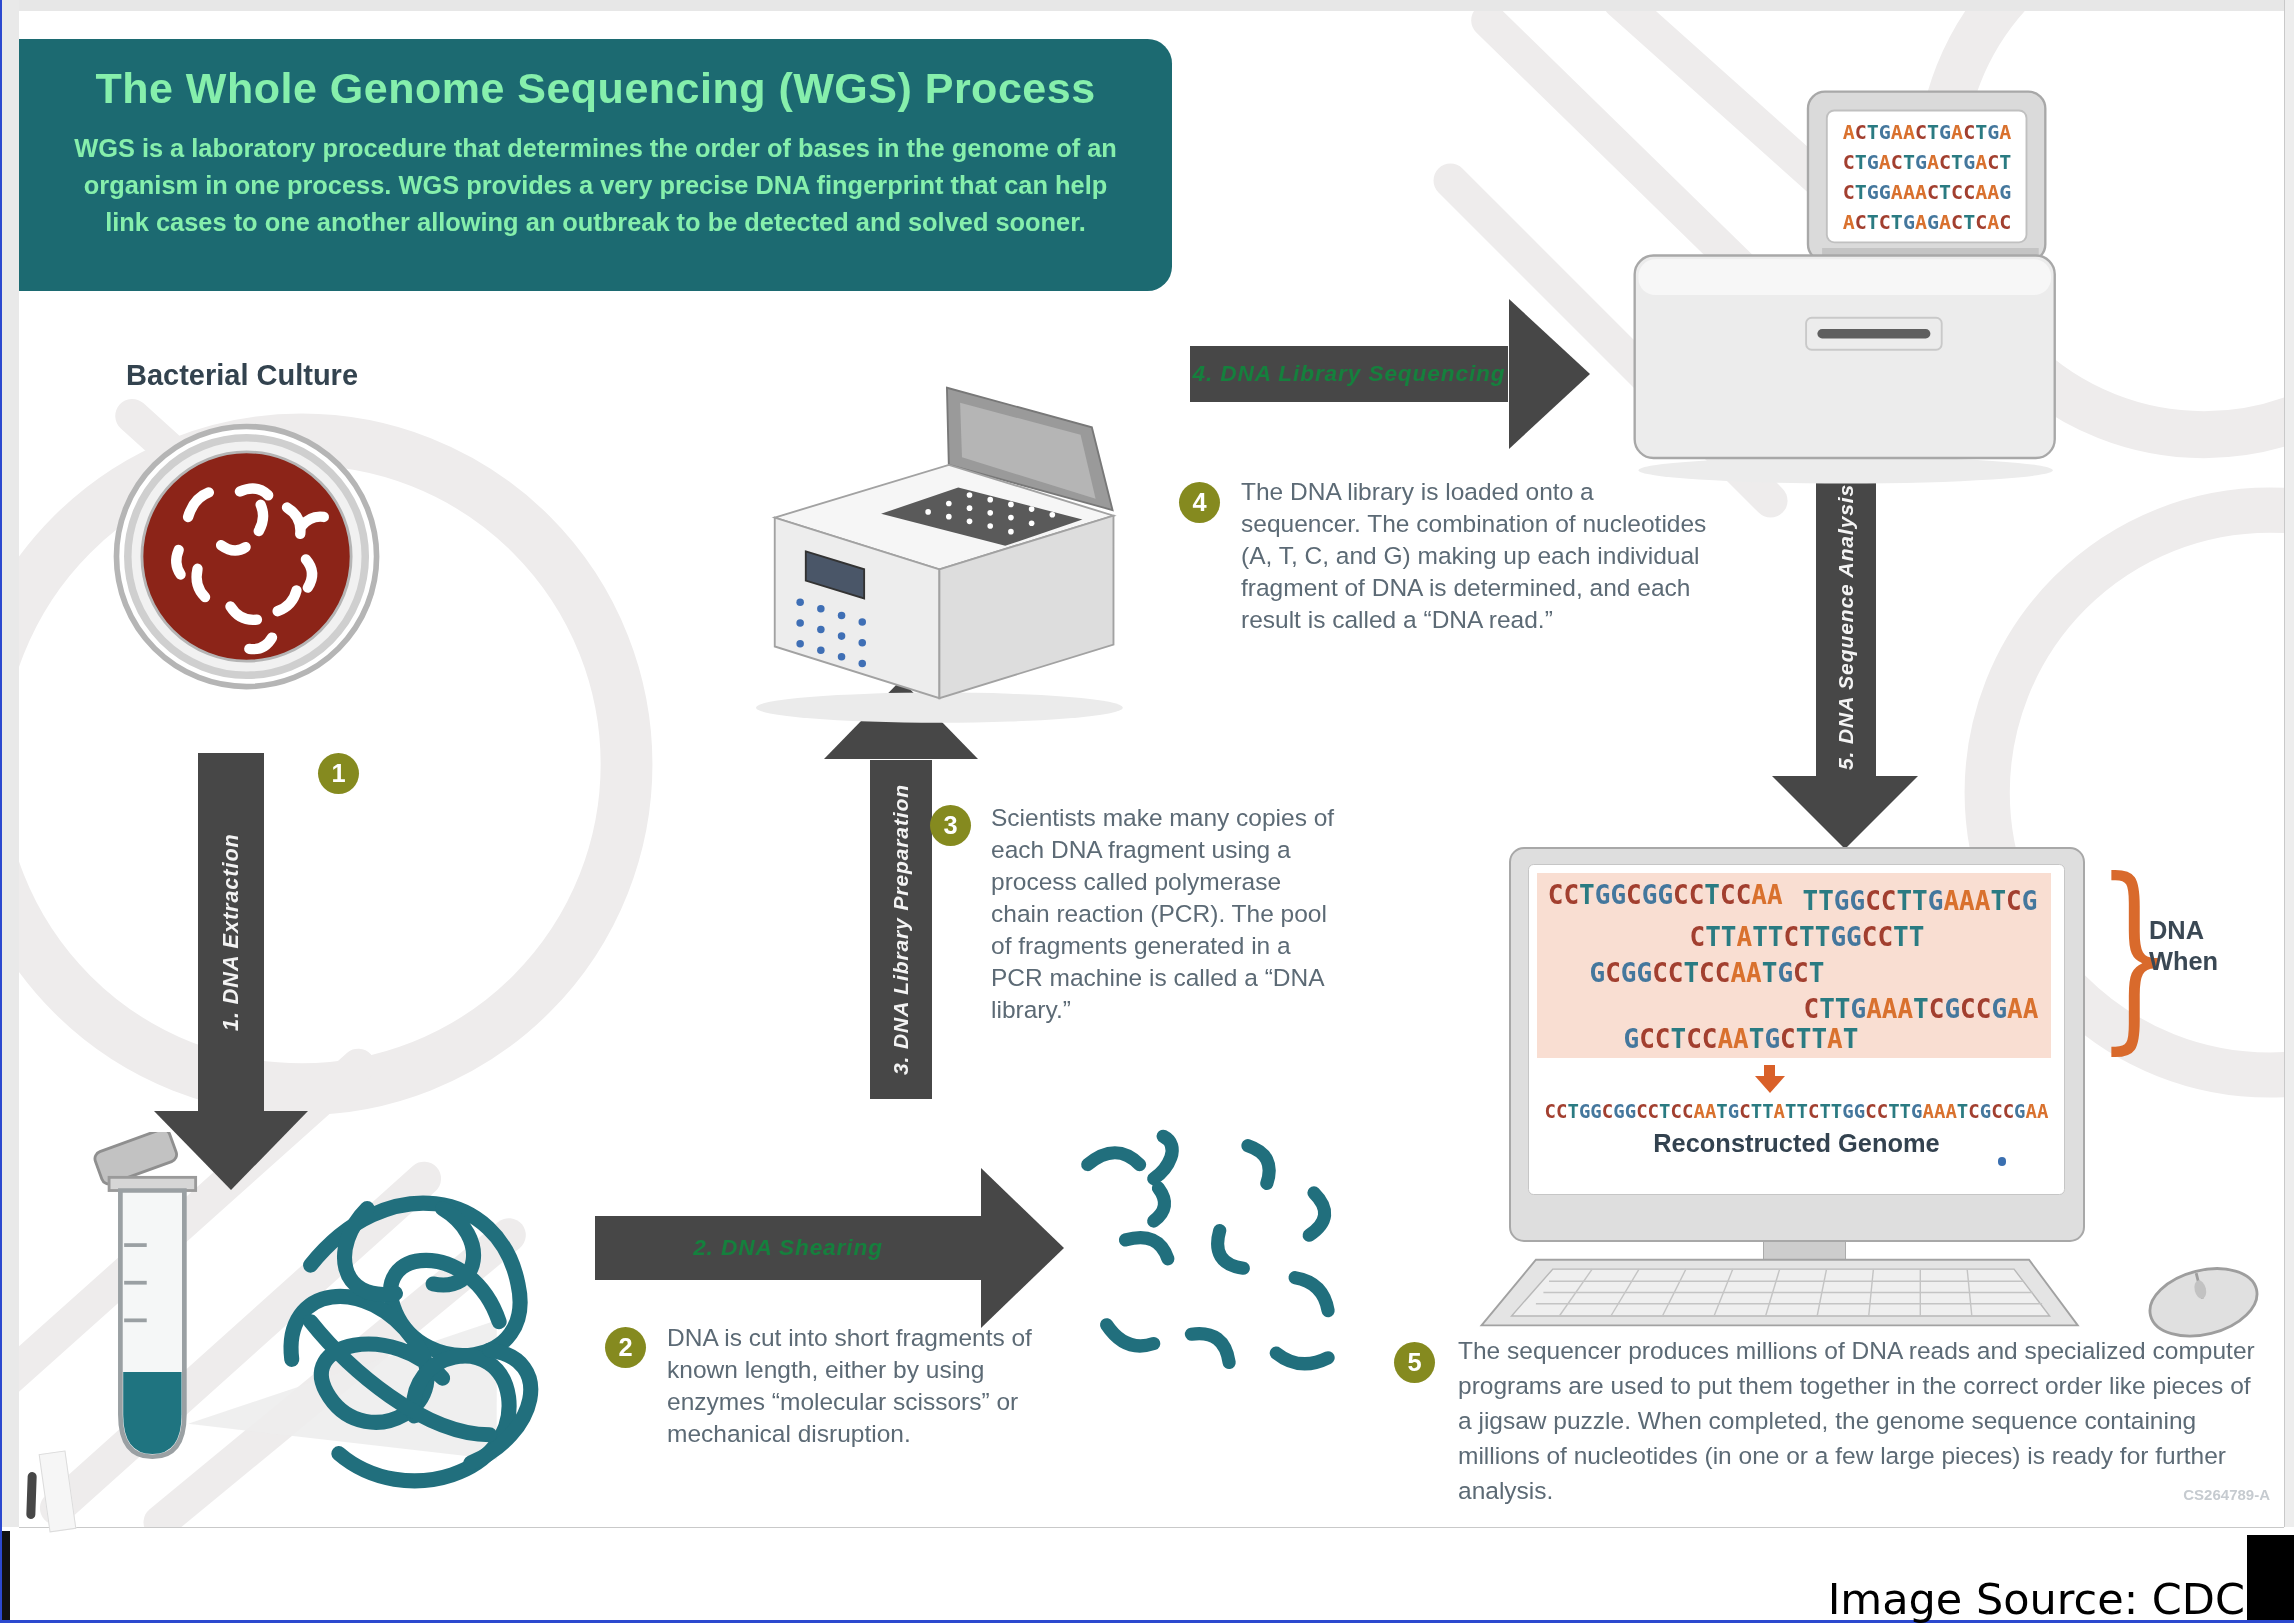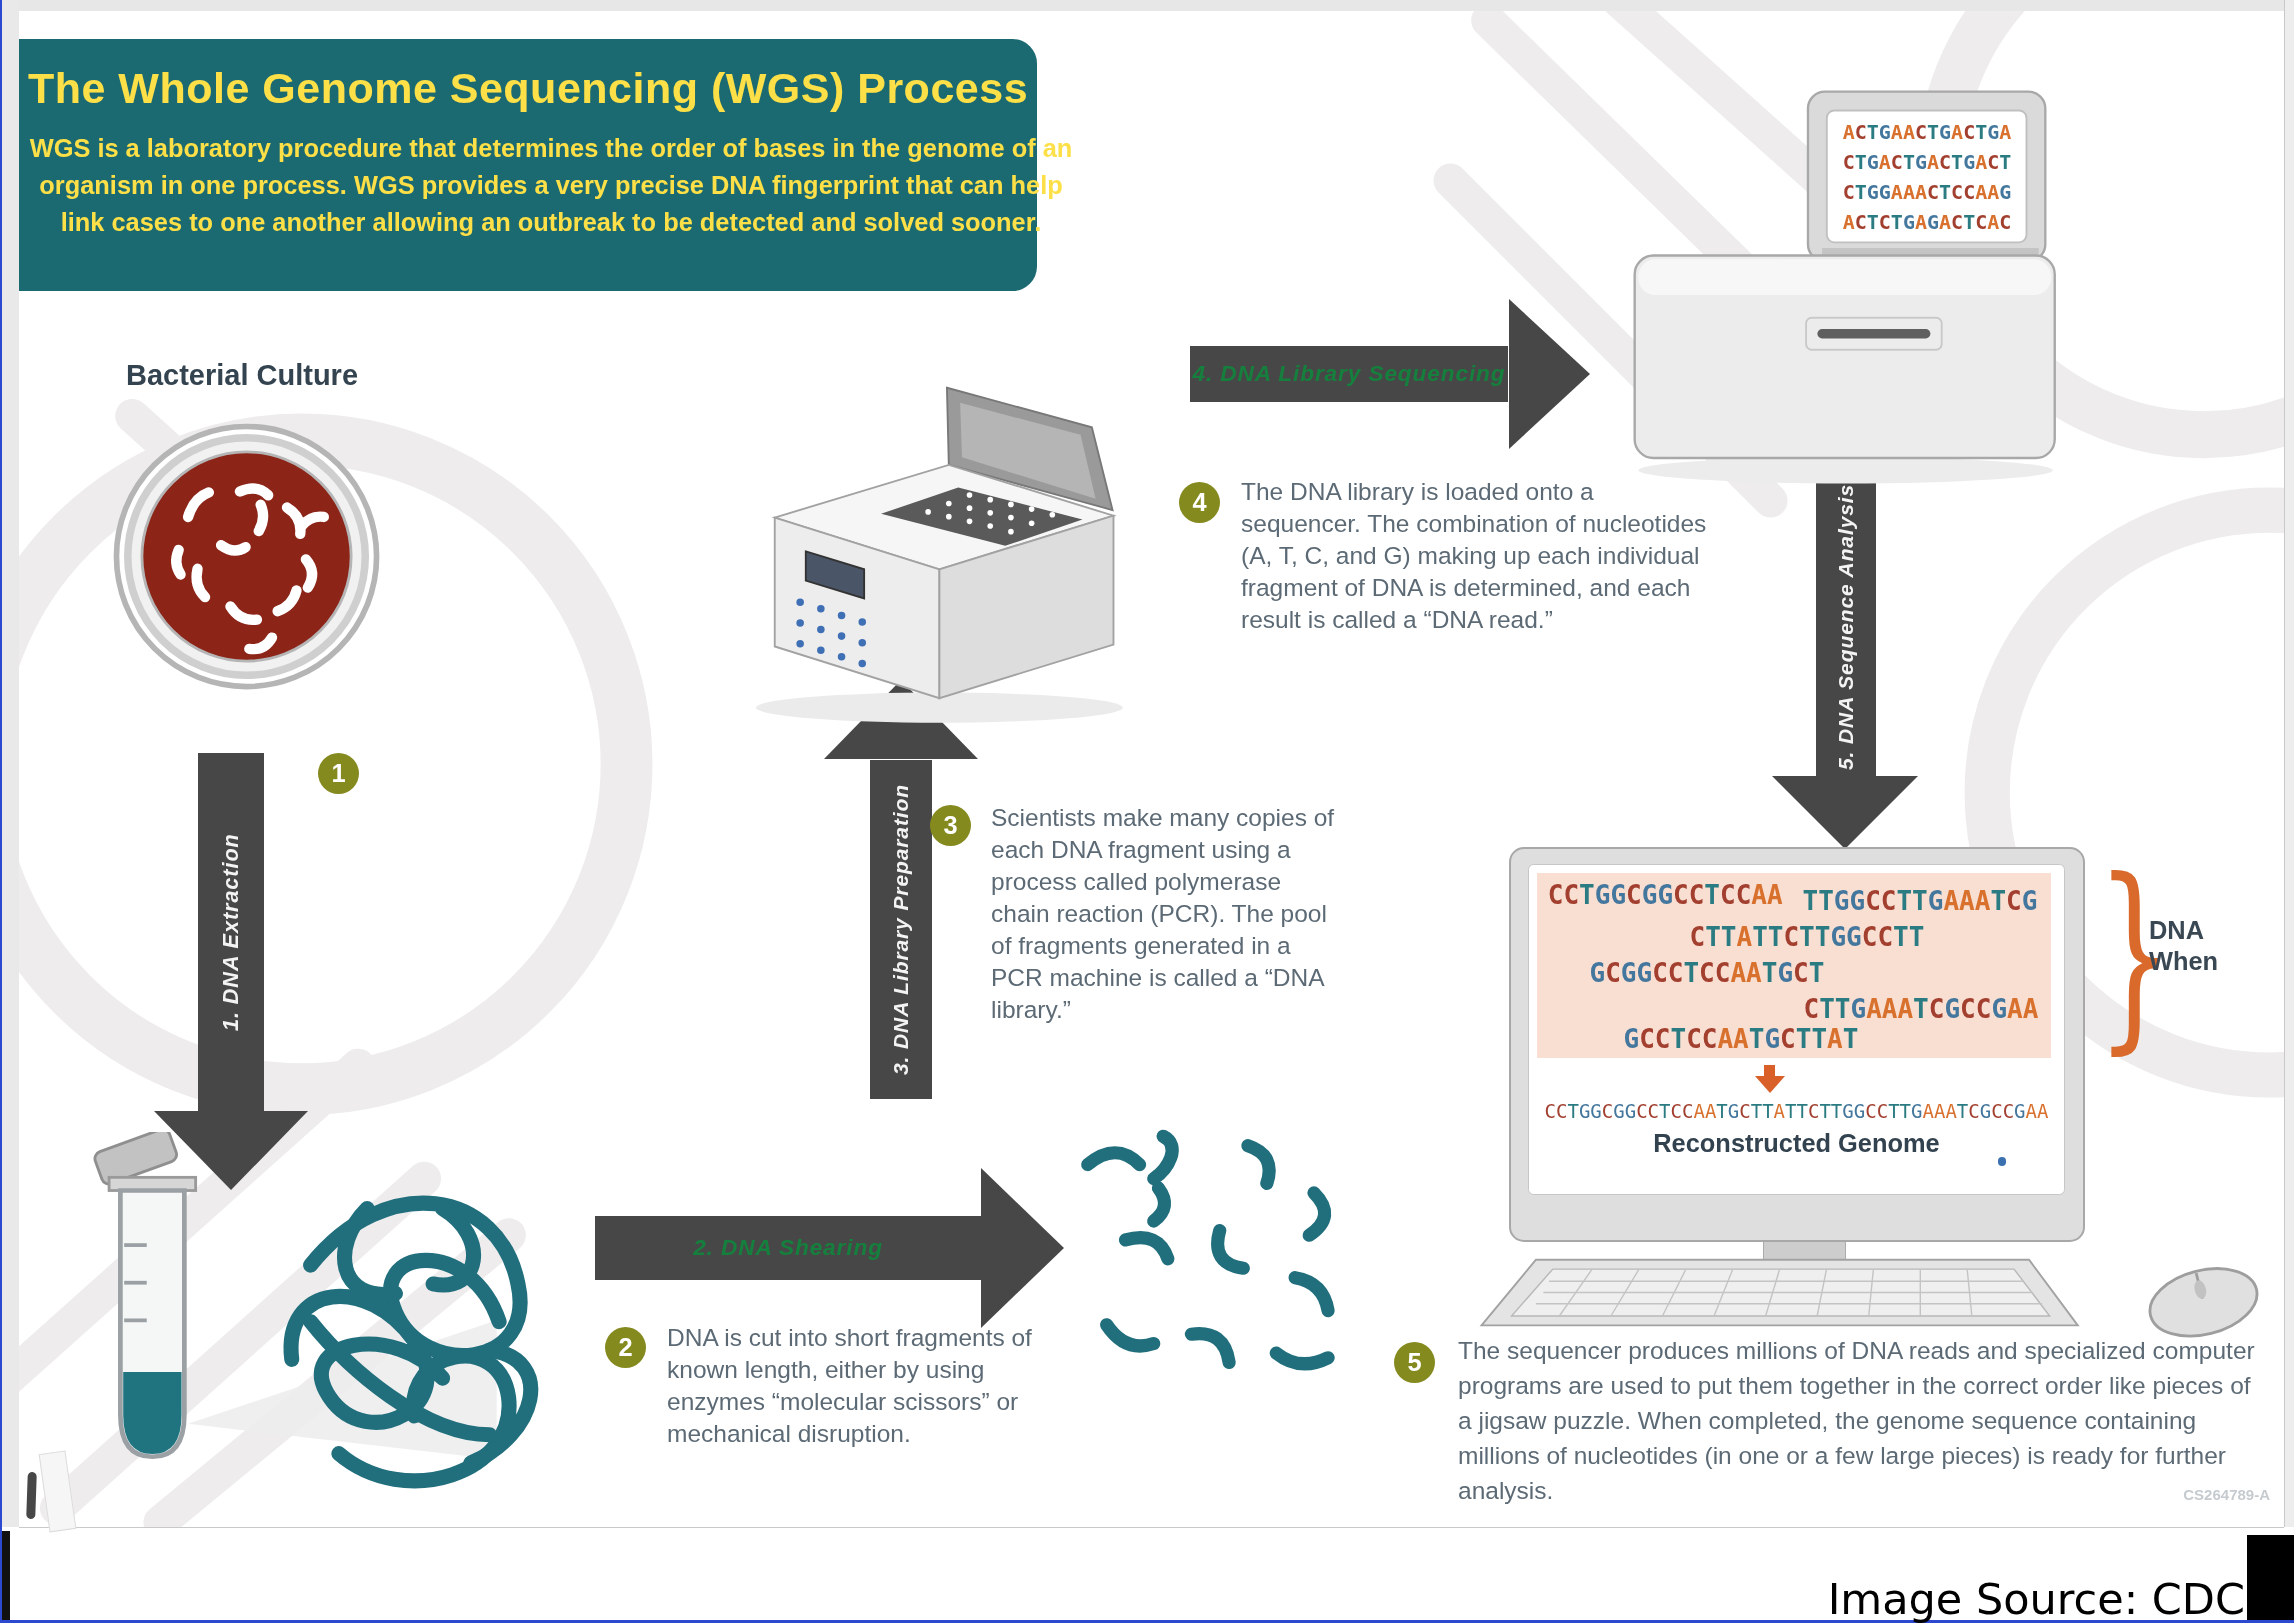--- a/index.html
+++ b/index.html
@@ -10,22 +10,22 @@
   .right-strip{position:absolute;left:2282px;top:0;width:13px;height:1527px;background:#ededed;border-left:1.9px solid #c9c9c9;}
   .bottom-blue{position:absolute;left:0;bottom:0;width:2295px;height:2.8px;background:#2c49cf;}
   .black-corner{position:absolute;left:2245px;top:1535px;width:50px;height:89px;background:#000;}
   .black-left{position:absolute;left:0;top:1531px;width:7.5px;height:92px;background:#111;}
 
   .page{position:absolute;left:17px;top:11.3px;width:2265px;height:1516px;background:#fff;border-bottom:1.9px solid #c9c9c9;}
   .page .watermark{position:absolute;left:0;top:0;z-index:0;}
   .z{position:absolute;z-index:2;}
 
   
-  .header{position:absolute;left:0;top:28px;width:1018px;height:252px;background:#1c6a71;
-          border-radius:0 24.5px 24.5px 0;z-index:3;color:#fde047;text-align:center;}
+  .header{position:absolute;left:0;top:28px;width:1153px;height:252px;background:#1c6a71;
+          border-radius:0 24.5px 24.5px 0;z-index:3;color:#86efac;text-align:center;}
   .header .title{margin-top:24.5px;font-size:43px;font-weight:bold;letter-spacing:0.5px;}
   .header .subtitle{margin:17px auto 0;width:1064px;font-size:25.4px;font-weight:bold;line-height:37px;}
 
   
   .shaft{position:absolute;background:#474747;z-index:1;}
   .head{position:absolute;width:0;height:0;z-index:1;}
   .arrow-label-v{position:absolute;display:flex;align-items:center;justify-content:center;z-index:2;
      writing-mode:vertical-rl;transform:rotate(180deg);color:#f3f3f3;font-style:italic;font-weight:bold;font-size:21.7px;letter-spacing:0.9px;}
   .arrow-label-h{position:absolute;display:flex;align-items:center;justify-content:center;z-index:2;
      color:#15803d;font-style:italic;font-weight:bold;font-size:22.6px;letter-spacing:0.9px;}
@@ -44,21 +44,21 @@
   .screen{position:absolute;left:17px;top:15px;width:537px;height:331px;background:#ffffff;
           border:1.9px solid #c6c6c6;border-radius:5.6px;box-sizing:border-box;}
   .reads-box{position:absolute;left:7.5px;top:7.5px;width:514px;height:185px;background:#f9ded2;}
   .read{position:absolute;font-family:"DejaVu Sans Mono",monospace;font-weight:bold;font-size:26px;white-space:nowrap;}
   .r0{left:11.3px;top:7.5px;} .r1{left:266px;top:13px;} .r2{left:153px;top:49px;}
   .r3{left:53px;top:85px;} .r4{left:267px;top:121px;} .r5{left:87px;top:151px;}
   .oarrow-stem{position:absolute;left:235px;top:200px;width:11.3px;height:11.3px;background:#d96029;}
   .oarrow-head{position:absolute;left:226px;top:211px;width:0;height:0;
       border-left:15px solid transparent;border-right:15px solid transparent;border-top:17px solid #d96029;}
   .recon-seq{position:absolute;left:0;top:235px;width:100%;text-align:center;
-      font-family:"DejaVu Sans Mono",monospace;font-weight:normal;font-size:19px;white-space:nowrap;}
+      font-family:"DejaVu Sans Mono",monospace;font-weight:bold;font-size:19px;white-space:nowrap;}
   .recon-label{position:absolute;left:0;top:264px;width:100%;text-align:center;
       font-size:25.4px;font-weight:bold;color:#33424f;}
   .power-dot{position:absolute;right:58px;top:292px;width:8.5px;height:8.5px;border-radius:50%;background:#3a6fb0;}
   .stand-neck{position:absolute;left:1744px;top:1230px;width:81px;height:43px;background:#cdcdcd;border:1.9px solid #ababab;z-index:1;}
   .stand-base{position:absolute;left:1659px;top:1269px;width:250px;height:40px;background:#e0e0e0;border:1.9px solid #ababab;border-radius:17px/13px;z-index:2;}
 
   .brace{position:absolute;left:2064px;top:847px;width:66px;height:207px;color:#d96a2c;
          font-family:"DejaVu Serif",serif;font-size:202px;line-height:193px;transform:scaleX(.6);z-index:2;}
   .dna-reads-label{position:absolute;left:2130px;top:904px;width:118px;font-size:25.4px;font-weight:bold;
          color:#3a4854;line-height:31px;z-index:2;}

